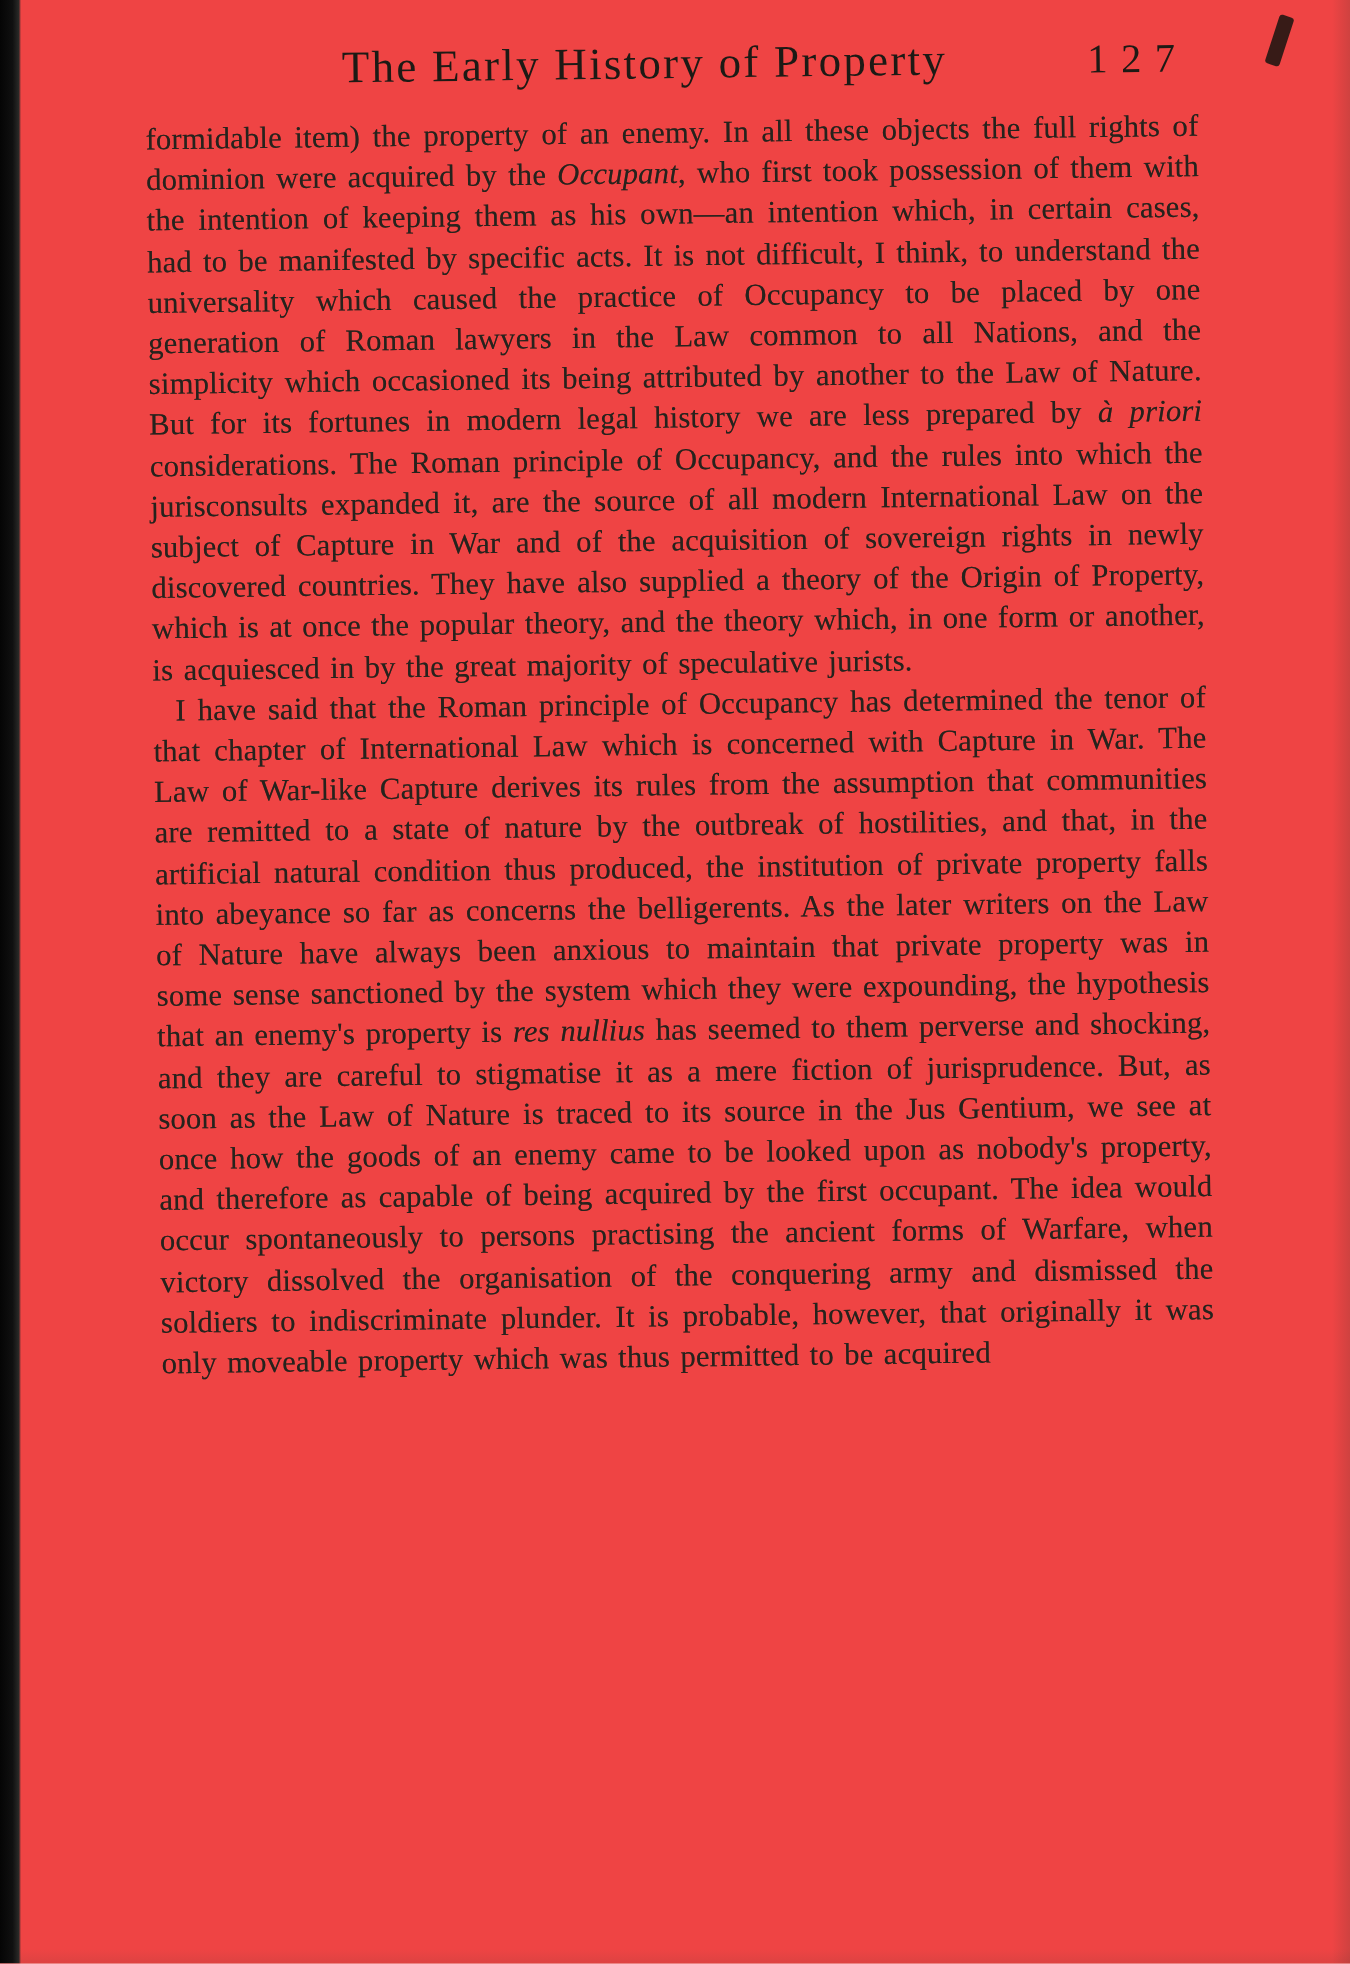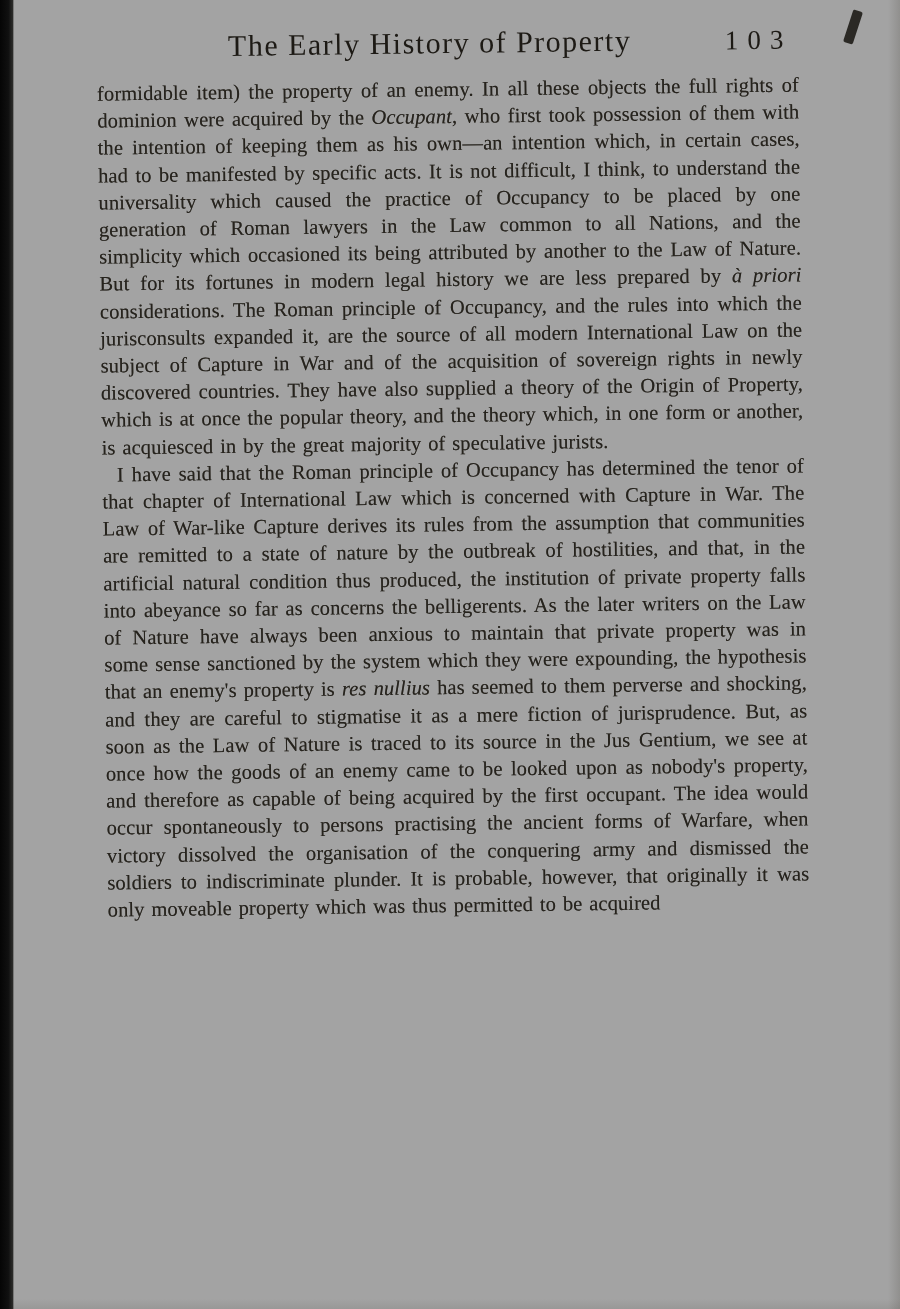--- a/index.html
+++ b/index.html
@@ -10,21 +10,21 @@
     width: 900px;
     height: 1309px;
     overflow: hidden;
     background: #f6f6f2;
     position: relative;
     font-family: "Liberation Serif", "DejaVu Serif", serif;
   }
   .page {
     position: absolute;
     inset: 0;
-    background: #a3a3a3;
+    background: #ef4444;
   }
   
   .scan-edge-left {
     position: absolute;
     left: 0; top: 0;
     width: 14px; height: 100%;
     background: linear-gradient(to right, #050505 0%, #101010 60%, #2a2a28 90%, rgba(40,40,40,0));
   }
   .scan-mark-top-right {
     position: absolute;
@@ -98,21 +98,21 @@
 </style>
 </head>
 <body>
 
 <div class="page">
 
   <div class="page-inner">
 
     <header class="running-head">
       <span class="head-title">The Early History of Property</span>
-      <span class="head-page-number">103</span>
+      <span class="head-page-number">127</span>
     </header>
 
     <div class="body-text">
 
       <p class="para para-continued"><span>formidable item) the property of an enemy.  In all these objects the full rights of dominion were acquired by the </span><em class="it">Occupant</em><span>, who first took possession of them with the intention of keeping them as his own—an intention which, in certain cases, had to be manifested by specific acts.  It is not difficult, I think, to understand the universality which caused the practice of Occupancy to be placed by one generation of Roman lawyers in the Law common to all Nations, and the simplicity which occasioned its being attributed by another to the Law of Nature.  But for its fortunes in modern legal history we are less prepared by </span><em class="it">à priori</em><span> considerations.  The Roman principle of Occupancy, and the rules into which the jurisconsults expanded it, are the source of all modern International Law on the subject of Capture in War and of the acquisition of sovereign rights in newly discovered countries.  They have also supplied a theory of the Origin of Property, which is at once the popular theory, and the theory which, in one form or another, is acquiesced in by the great majority of speculative jurists.</span></p>
 
       <p class="para para-new"><span>I have said that the Roman principle of Occupancy has determined the tenor of that chapter of International Law which is concerned with Capture in War.  The Law of War-like Capture derives its rules from the assumption that communities are remitted to a state of nature by the outbreak of hostilities, and that, in the artificial natural condition thus produced, the institution of private property falls into abeyance so far as concerns the belligerents.  As the later writers on the Law of Nature have always been anxious to maintain that private property was in some sense sanctioned by the system which they were expounding, the hypothesis that an enemy's property is </span><em class="it">res nullius</em><span> has seemed to them perverse and shocking, and they are careful to stigmatise it as a mere fiction of jurisprudence.  But, as soon as the Law of Nature is traced to its source in the Jus Gentium, we see at once how the goods of an enemy came to be looked upon as nobody's property, and therefore as capable of being acquired by the first occupant.  The idea would occur spontaneously to persons practising the ancient forms of Warfare, when victory dissolved the organisation of the conquering army and dismissed the soldiers to indiscriminate plunder.  It is probable, however, that originally it was only moveable property which was thus permitted to be acquired</span></p>
 
     </div>
   </div>

